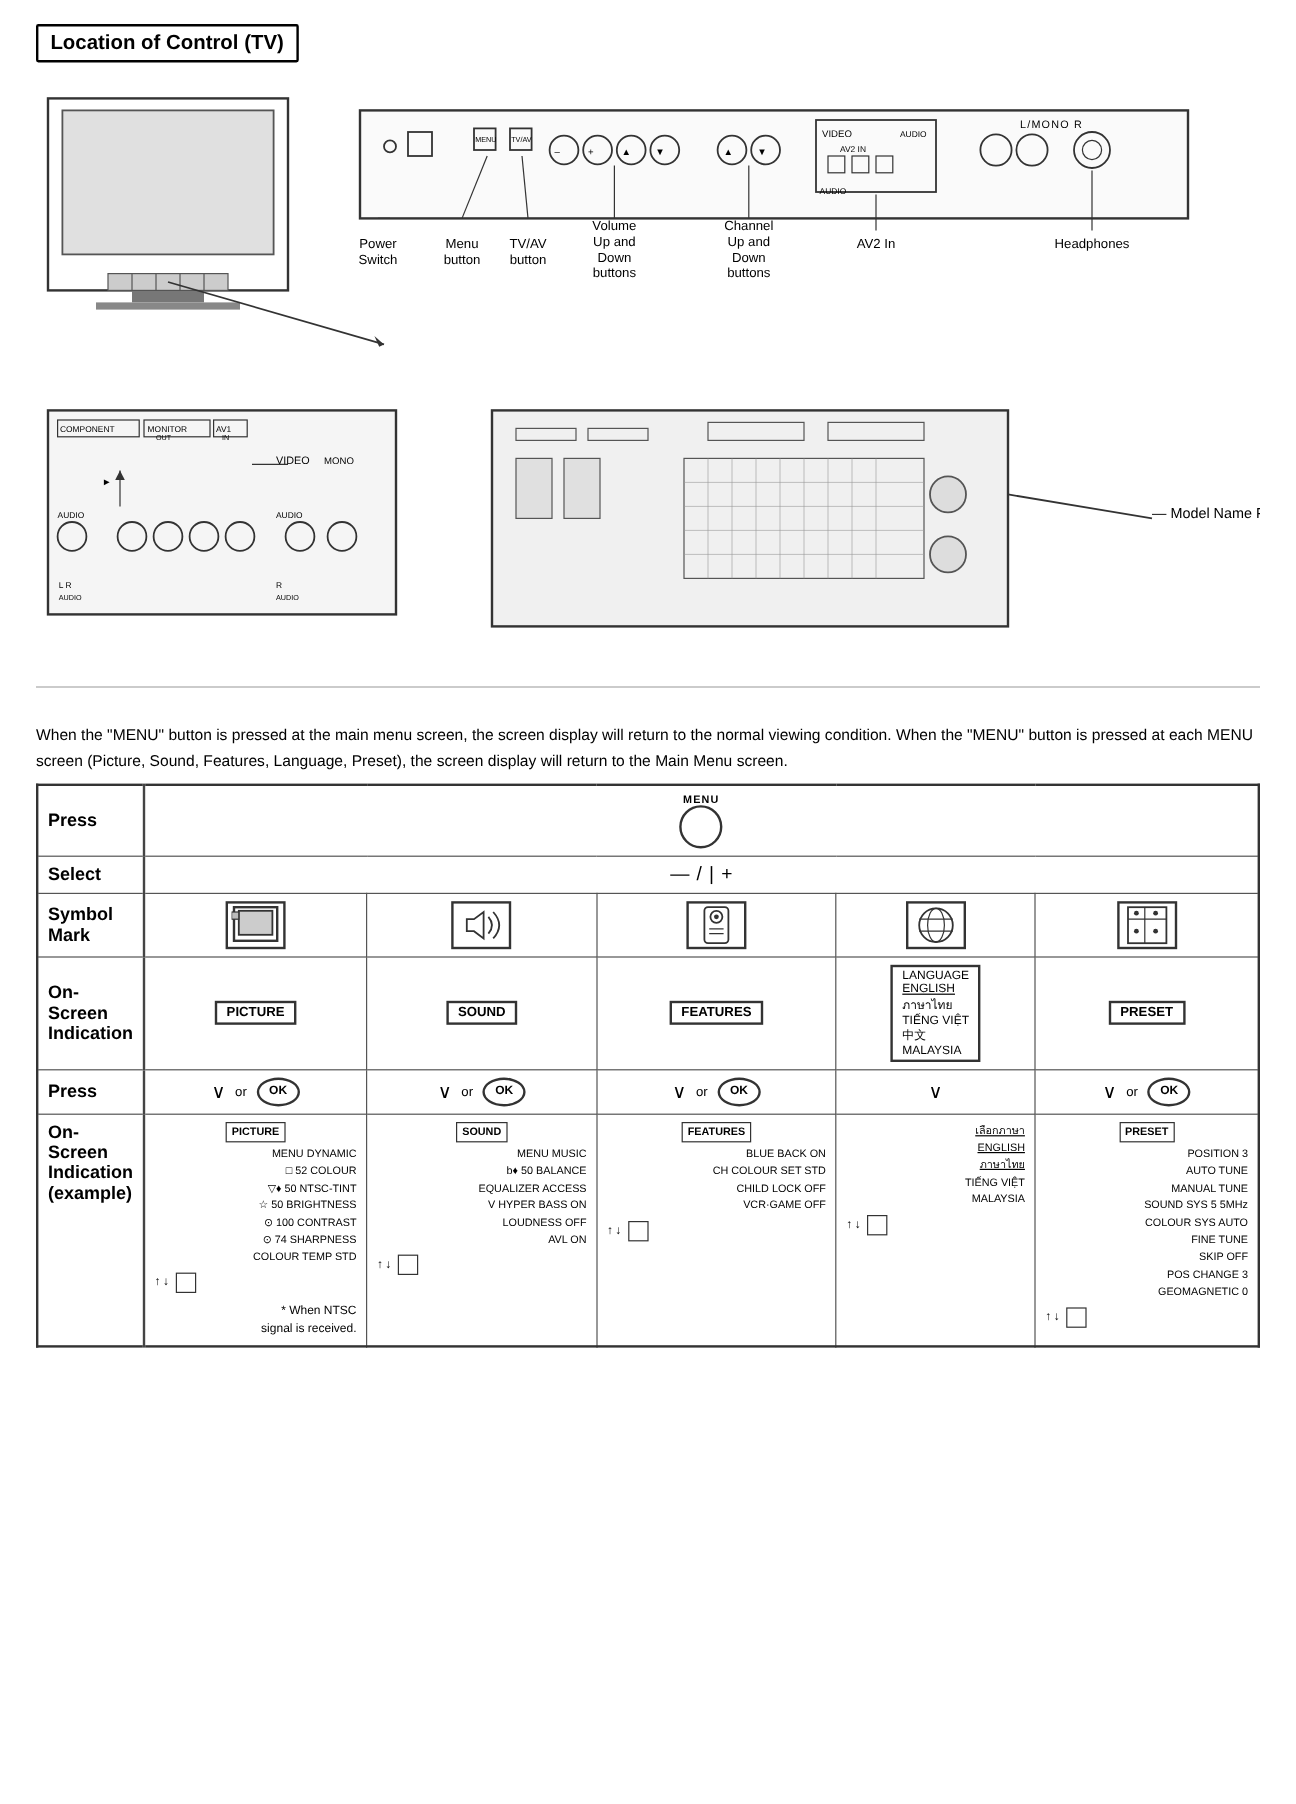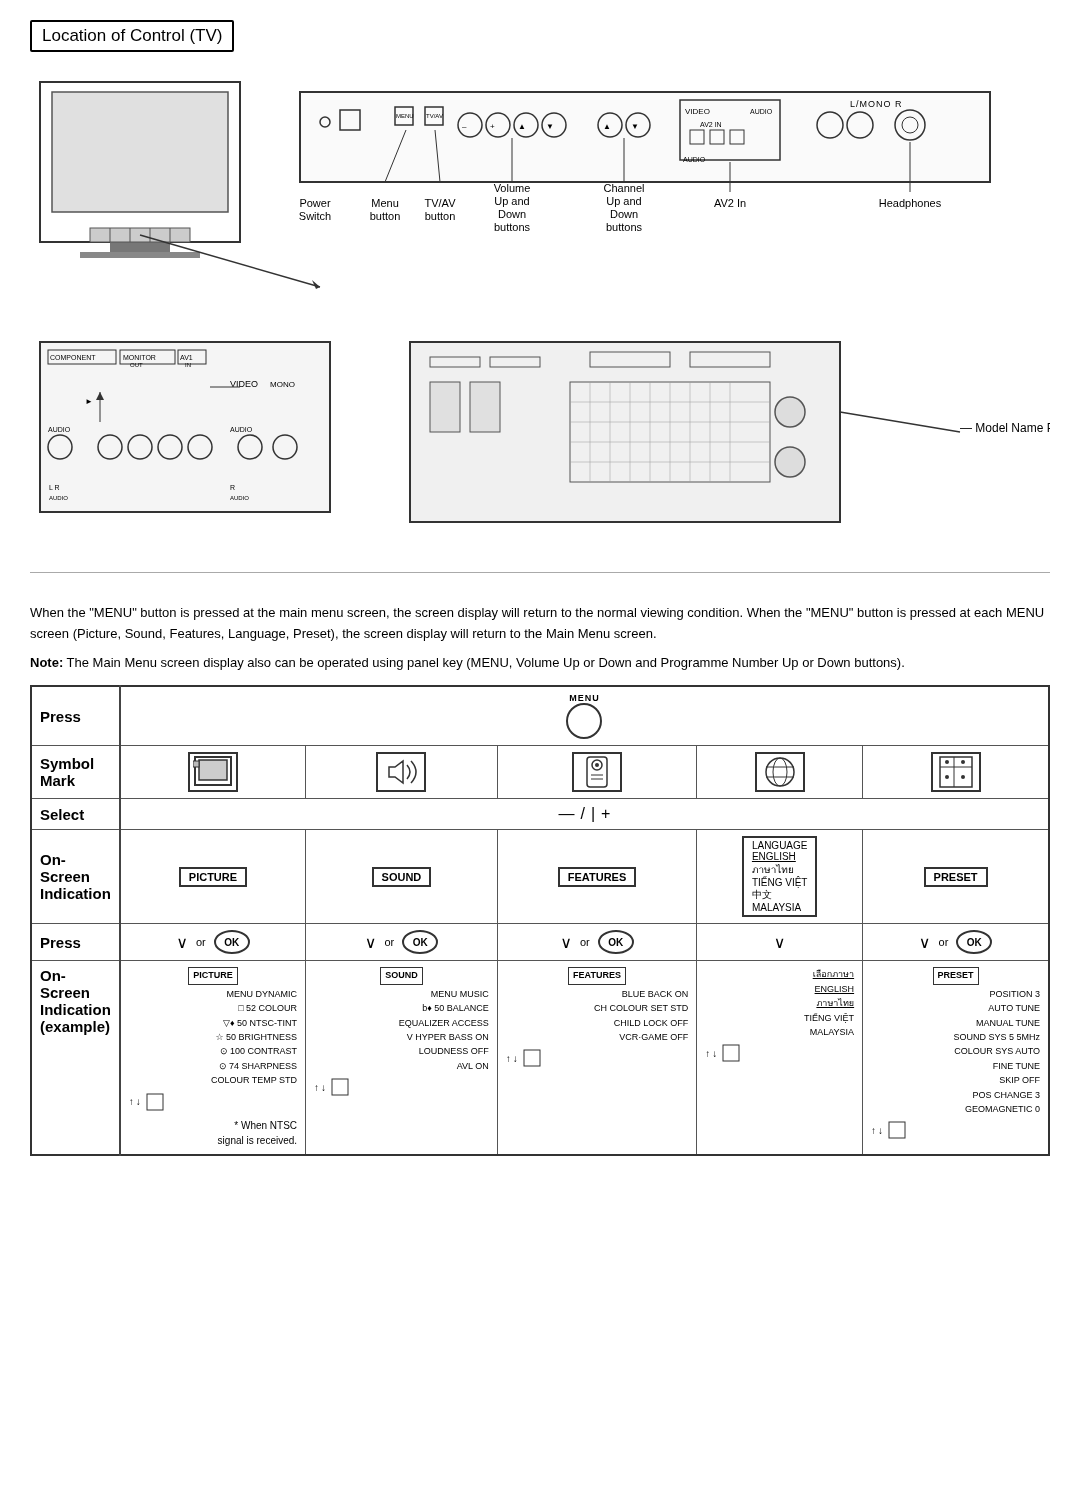--- a/index.html
+++ b/index.html
@@ -12,21 +12,21 @@
       min-height: 1503px;
       padding: 20px 30px;
     }
 
     
     .section-title {
       display: inline-block;
       border: 2px solid #000;
       padding: 4px 10px;
       font-size: 17px;
-      font-weight: normal;
+      font-weight: bold;
       margin-bottom: 10px;
       border-radius: 2px;
     }
 
     
     .flow-section {
       margin-top: 30px;
     }
 
     .flow-description {
@@ -371,34 +371,42 @@
     </svg>
   </div>
 </div>
 
 <hr class="section-divider">
 
 <div class="flow-section">
 
   <p class="flow-description">When the "MENU" button is pressed at the main menu screen, the screen display will return to the normal viewing condition. When the "MENU" button is pressed at each MENU screen (Picture, Sound, Features, Language, Preset), the screen display will return to the Main Menu screen.</p>
 
-  <p class="flow-note">
-    <b>Note:</b>
-    <span>The Main Menu screen display also can be operated using panel key (MENU, Volume Up or Down and Programme Number Up or Down buttons).</span>
-  </p>
 
   <table class="flow-table">
 
     <tbody>
         <tr>
       <td class="row-label">Press</td>
       <td colspan="5" class="content-cell">
         <div style="display:flex; flex-direction:column; align-items:center; width:80px; margin:auto;">
           <div class="menu-word">MENU</div>
           <div class="menu-symbol"></div>
+        </div>
+      </td>
+    </tr>
+
+    <tr>
+      <td class="row-label">Select</td>
+      <td colspan="5" class="content-cell">
+        <div class="select-symbol">
+          <span style="font-size:16px;">—</span>
+          <span style="font-size:16px;">/</span>
+          <span style="font-size:16px;">|</span>
+          <span style="font-size:16px;">+</span>
         </div>
       </td>
     </tr>
 
     <tr>
       <td class="row-label">Symbol<br>Mark</td>
 
       <td class="content-cell">
         <div class="symbol-box">
           <svg width="40" height="34" viewBox="0 0 40 34">
@@ -452,32 +460,20 @@
           <svg width="40" height="38" viewBox="0 0 40 38">
 
             <rect x="4" y="4" width="32" height="30" stroke="#333" stroke-width="1.5" fill="none"></rect>
             <line x1="4" y1="14" x2="36" y2="14" stroke="#333" stroke-width="1"></line>
             <line x1="18" y1="4" x2="18" y2="34" stroke="#333" stroke-width="1"></line>
             <circle cx="11" cy="9" r="2" fill="#333"></circle>
             <circle cx="27" cy="9" r="2" fill="#333"></circle>
             <circle cx="11" cy="24" r="2" fill="#333"></circle>
             <circle cx="27" cy="24" r="2" fill="#333"></circle>
           </svg>
-        </div>
-      </td>
-    </tr>
-
-    <tr>
-      <td class="row-label">Select</td>
-      <td colspan="5" class="content-cell">
-        <div class="select-symbol">
-          <span style="font-size:16px;">—</span>
-          <span style="font-size:16px;">/</span>
-          <span style="font-size:16px;">|</span>
-          <span style="font-size:16px;">+</span>
         </div>
       </td>
     </tr>
 
     <tr>
       <td class="row-label">On-Screen<br>Indication</td>
       <td class="content-cell">
         <div class="on-screen-text">PICTURE</div>
       </td>
       <td class="content-cell">

